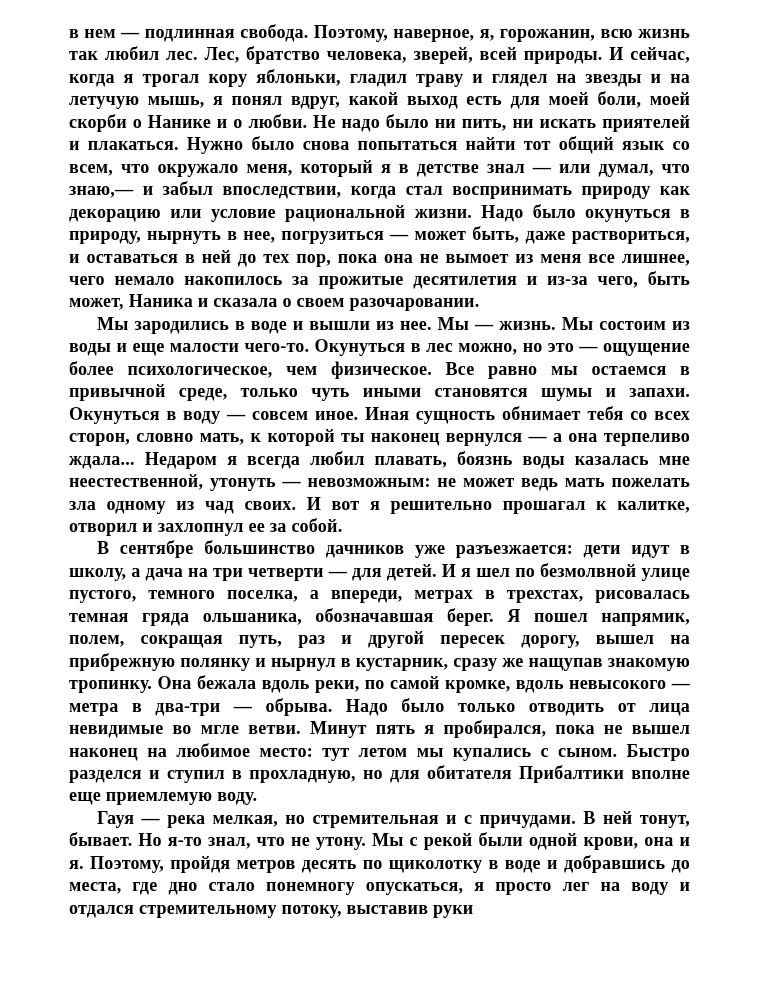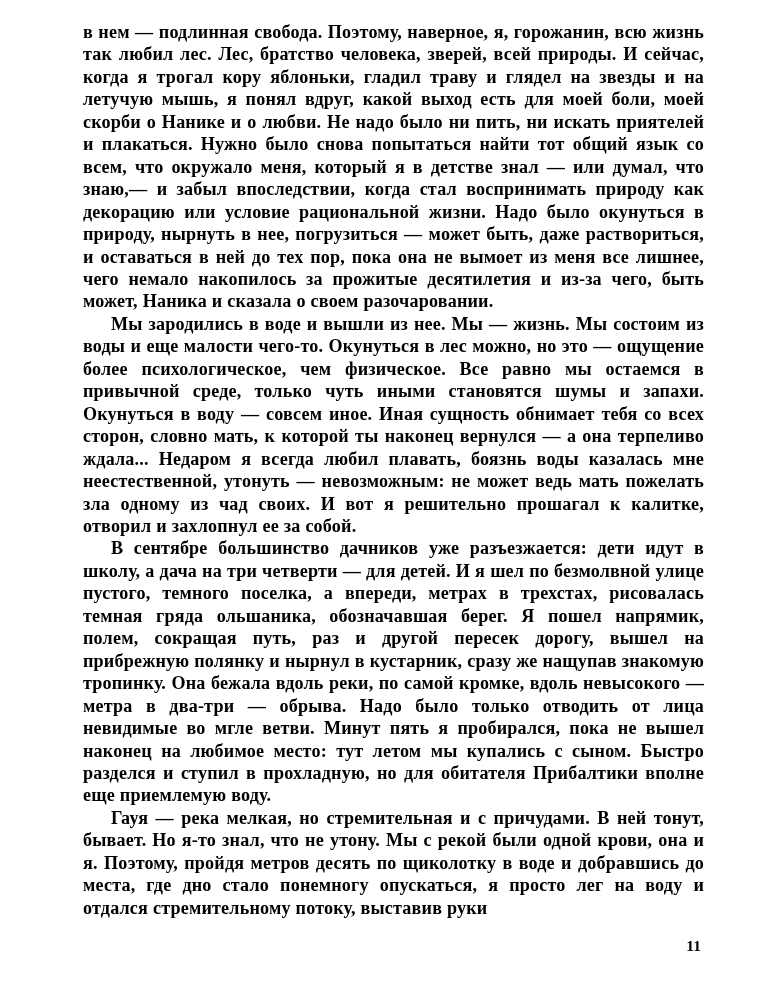--- a/index.html
+++ b/index.html
@@ -15,21 +15,21 @@
   .page {
     position: relative;
     width: 757px;
     height: 1000px;
     background: #ffffff;
     overflow: hidden;
     box-sizing: border-box;
   }
   .text-block {
     position: absolute;
-    left: 83px;
+    left: 69px;
     top: 21px;
     width: 621px;
   }
   .para {
     margin: 0;
     text-indent: 28px;
     text-align: justify;
     font-size: 18.1px;
     line-height: 22.45px;
     font-weight: 700;
@@ -59,15 +59,14 @@
 
 <div class="page">
 
   <div class="text-block">
     <p class="para continuation">в нем — подлинная свобода. Поэтому, наверное, я, горожанин, всю жизнь так любил лес. Лес, братство человека, зверей, всей природы. И сейчас, когда я трогал кору яблоньки, гладил траву и глядел на звезды и на летучую мышь, я понял вдруг, какой выход есть для моей боли, моей скорби о Нанике и о любви. Не надо было ни пить, ни искать приятелей и плакаться. Нужно было снова попытаться найти тот общий язык со всем, что окружало меня, который я в детстве знал — или думал, что знаю,— и забыл впоследствии, когда стал воспринимать природу как декорацию или условие рациональной жизни. Надо было окунуться в природу, нырнуть в нее, погрузиться — может быть, даже раствориться, и оставаться в ней до тех пор, пока она не вымоет из меня все лишнее, чего немало накопилось за прожитые десятилетия и из-за чего, быть может, Наника и сказала о своем разочаровании.</p>
     <p class="para">Мы зародились в воде и вышли из нее. Мы — жизнь. Мы состоим из воды и еще малости чего-то. Окунуться в лес можно, но это — ощущение более психологическое, чем физическое. Все равно мы остаемся в привычной среде, только чуть иными становятся шумы и запахи. Окунуться в воду — совсем иное. Иная сущность обнимает тебя со всех сторон, словно мать, к которой ты наконец вернулся — а она терпеливо ждала... Недаром я всегда любил плавать, боязнь воды казалась мне неестественной, утонуть — невозможным: не может ведь мать пожелать зла одному из чад своих. И вот я решительно прошагал к калитке, отворил и захлопнул ее за собой.</p>
     <p class="para">В сентябре большинство дачников уже разъезжается: дети идут в школу, а дача на три четверти — для детей. И я шел по безмолвной улице пустого, темного поселка, а впереди, метрах в трехстах, рисовалась темная гряда ольшаника, обозначавшая берег. Я пошел напрямик, полем, сокращая путь, раз и другой пересек дорогу, вышел на прибрежную полянку и нырнул в кустарник, сразу же нащупав знакомую тропинку. Она бежала вдоль реки, по самой кромке, вдоль невысокого — метра в два-три — обрыва. Надо было только отводить от лица невидимые во мгле ветви. Минут пять я пробирался, пока не вышел наконец на любимое место: тут летом мы купались с сыном. Быстро разделся и ступил в прохладную, но для обитателя Прибалтики вполне еще приемлемую воду.</p>
     <p class="para">Гауя — река мелкая, но стремительная и с причудами. В ней тонут, бывает. Но я-то знал, что не утону. Мы с рекой были одной крови, она и я. Поэтому, пройдя метров десять по щиколотку в воде и добравшись до места, где дно стало понемногу опускаться, я просто лег на воду и отдался стремительному потоку, выставив руки</p>
   </div>
 
-  <div class="page-number">11</div>
 
 </div>
 
 </body></html>

